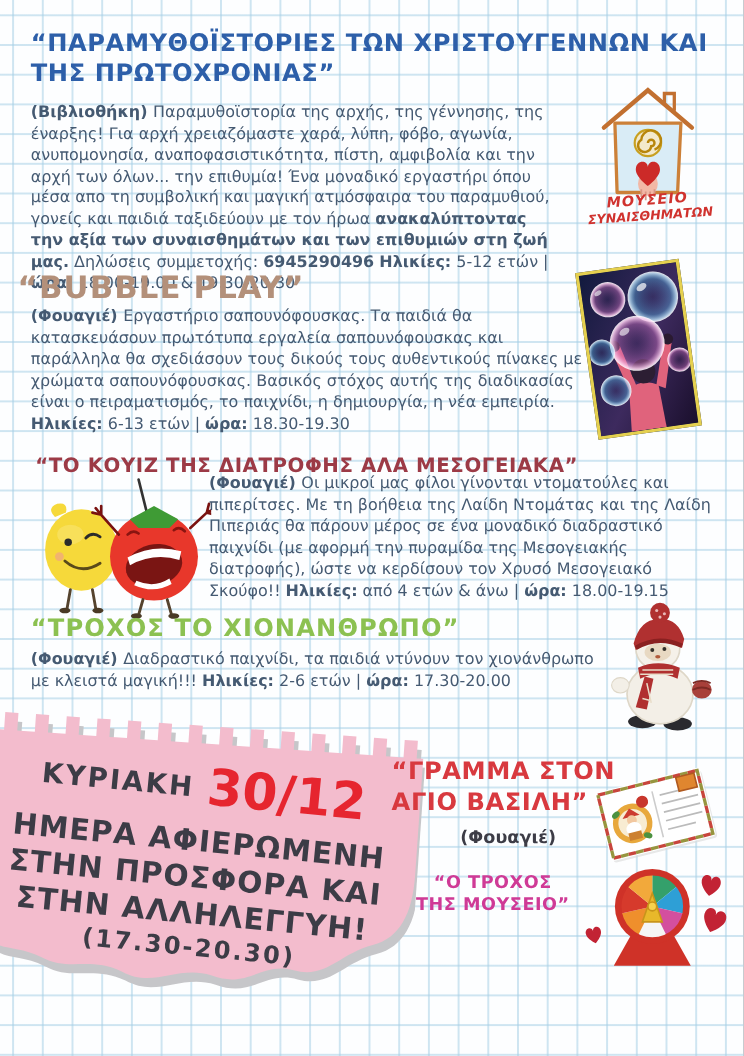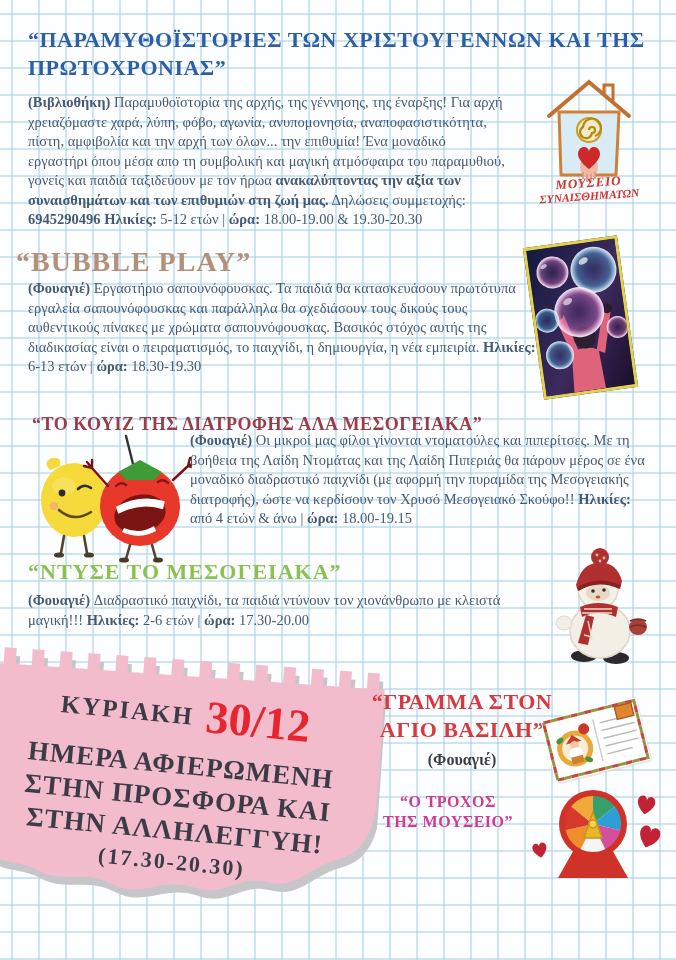--- a/index.html
+++ b/index.html
@@ -4,21 +4,21 @@
 <style>
   *{margin:0;padding:0;box-sizing:border-box}
   html,body{background:#9aa0a6}
   body{font-family:"DejaVu Sans",sans-serif}
   .page{
     position:relative;width:676px;height:960px;margin:0 auto;overflow:hidden;
     background-color:#fdfeff;
     background-image:
       linear-gradient(to right, rgba(168,208,230,.55) 0 2px, transparent 2px),
       linear-gradient(to bottom, rgba(168,208,230,.55) 0 2px, transparent 2px);
-    background-size:27px 27px;background-position:11px 13px;font-family:Liberation Serif, serif;
+    background-size:27px 27px;background-position:11px 13px;
   }
   .abs{position:absolute}
   .title{font-weight:bold;letter-spacing:.5px;line-height:1.27}
   .body{font-size:14.5px;line-height:19.5px;color:#455a72}
   .body .b{font-weight:bold}
   #t1{left:28px;top:26px;width:622px;font-size:22px;color:#2d5fa9}
   #p1{left:28px;top:93px;width:628px}
   .logo-float{float:right;width:150px;height:140px}
   #t2{left:16px;top:244px;font-size:28px;color:#b3907a;letter-spacing:1px}
   #p2{left:28px;top:279px;width:508px}
@@ -49,21 +49,21 @@
   .n-line1{position:absolute;top:46px;left:0;width:100%;text-align:center;white-space:nowrap}
   .n-day{font-size:25px;font-weight:bold;letter-spacing:2px;color:#3c3c46}
   .n-date{font-size:46px;font-weight:bold;color:#e6252f;margin-left:12px;vertical-align:-6px}
   .n-big{position:absolute;width:100%;text-align:center;font-size:27px;font-weight:bold;
     letter-spacing:1px;color:#3c3c46;white-space:nowrap}
   #nl2{top:108px}#nl3{top:141px}#nl4{top:174px}
   .n-time{position:absolute;top:208px;width:100%;text-align:center;font-size:22px;
     font-weight:bold;letter-spacing:2px;color:#3c3c46}
 
   
-  #gramma-title{left:356px;top:688px;width:212px;text-align:center;font-size:22px;
+  #gramma-title{left:356px;top:688px;width:212px;font-size:22px;
     font-weight:bold;color:#d8393f;line-height:1.25;letter-spacing:.5px}
   #gramma-loc{left:356px;top:751px;width:212px;text-align:center;font-size:16px;
     font-weight:bold;color:#3c3c46}
   #postcard{left:546px;top:707px;width:102px;height:68px;transform:rotate(-14deg)}
   #trochos-title{left:348px;top:792px;width:200px;text-align:center;font-size:16px;
     font-weight:bold;color:#cf3a96;line-height:1.24;letter-spacing:.5px}
   #wheel{left:520px;top:784px;width:150px;height:100px}
 </style>
 </head>
 <body>
@@ -171,21 +171,21 @@
       <path d="M118,121 l-4,14 M140,121 l4,14" stroke="#55432e" stroke-width="2.6" stroke-linecap="round"></path>
       <ellipse cx="112" cy="136" rx="5" ry="2.6" fill="#4a3a26"></ellipse>
       <ellipse cx="146" cy="136" rx="5" ry="2.6" fill="#4a3a26"></ellipse>
     </g>
   </svg>
 
   <div class="abs body" id="p3">
     <span><span class="b">(Φουαγιέ) </span><span>Οι μικροί μας φίλοι γίνονται ντοματούλες και πιπερίτσες. Με τη βοήθεια της Λαίδη Ντομάτας και της Λαίδη Πιπεριάς θα πάρουν μέρος σε ένα μοναδικό διαδραστικό παιχνίδι (με αφορμή την πυραμίδα της Μεσογειακής διατροφής), ώστε να κερδίσουν τον Χρυσό Μεσογειακό Σκούφο!! </span><span class="b">Ηλικίες:</span><span> από 4 ετών &amp; άνω | </span><span class="b">ώρα:</span><span> 18.00-19.15</span></span>
   </div>
 
-  <div class="abs title" id="t4">“ΝΤΥΣΕ ΤΟ ΜΕΣΟΓΕΙΑΚΑ”</div>
+  <div class="abs title" id="t4">“ΤΡΟΧΟΣ ΤΟ ΧΙΟΝΑΝΘΡΩΠΟ”</div>
 
   <div class="abs body" id="p4">
     <span><span class="b">(Φουαγιέ) </span><span>Διαδραστικό παιχνίδι, τα παιδιά ντύνουν τον χιονάνθρωπο με κλειστά μαγική!!! </span><span class="b">Ηλικίες:</span><span> 2-6 ετών | </span><span class="b">ώρα:</span><span> 17.30-20.00</span></span>
   </div>
 
   <svg class="abs" id="snowman" viewBox="0 0 112 120">
     <ellipse cx="38" cy="109" rx="13" ry="6" fill="#2a2a2e"></ellipse>
     <ellipse cx="70" cy="111" rx="13" ry="6" fill="#2a2a2e"></ellipse>
     <ellipse cx="54" cy="84" rx="30" ry="27" fill="#f3efe7" stroke="#ded7c8" stroke-width="1.5"></ellipse>
     <ellipse cx="18" cy="76" rx="8" ry="7" fill="#f3efe7" stroke="#ded7c8"></ellipse>

